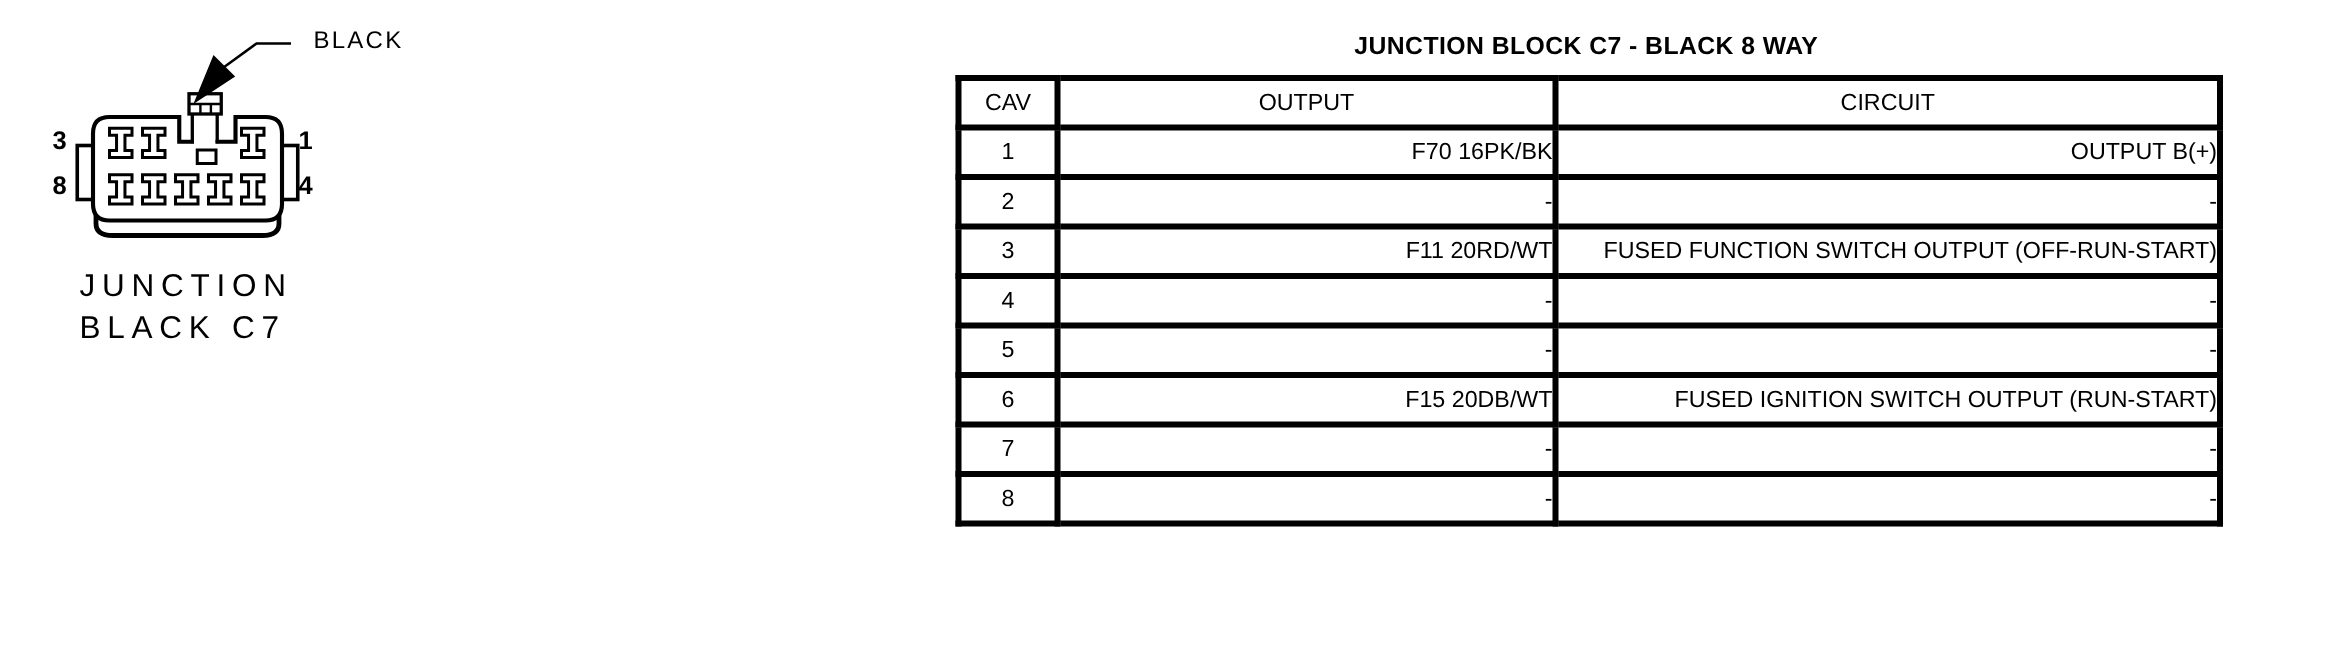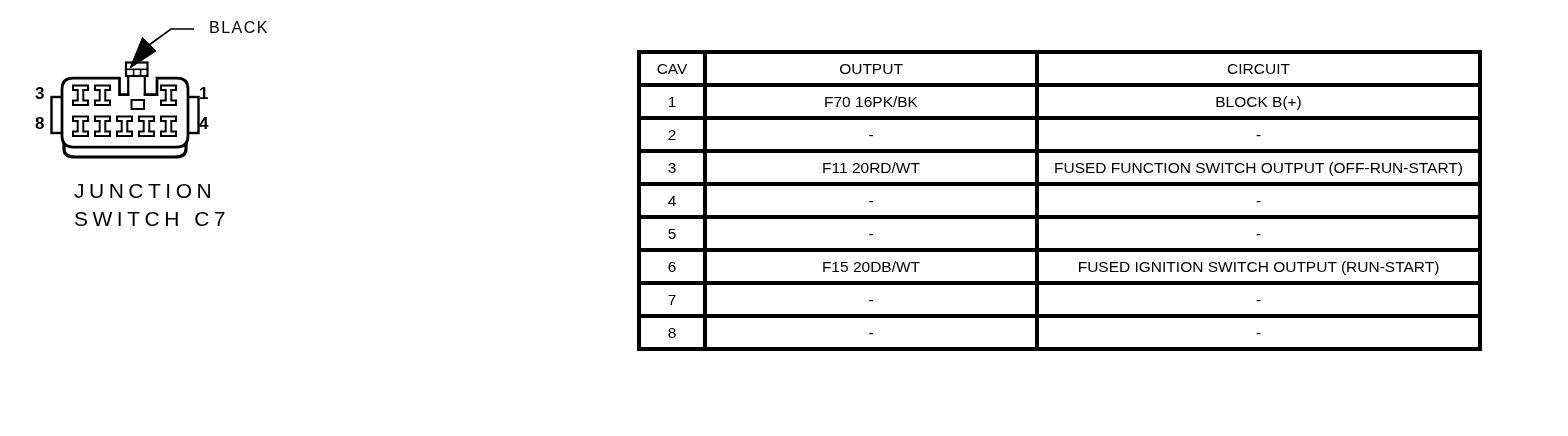--- a/index.html
+++ b/index.html
@@ -43,21 +43,21 @@
     font-weight: 600;
     line-height: 1;
   }
   .pin-top-left    { left: 35px;  top: 85px; }
   .pin-top-right   { left: 199px; top: 85px; }
   .pin-bottom-left { left: 35px;  top: 115px; }
   .pin-bottom-right{ left: 199px; top: 115px; }
 
   .connector-caption {
     position: absolute;
-    left: 74px; top: 177px;
+    left: 53px; top: 177px;
     font-size: 21px;
     letter-spacing: 4.5px;
     line-height: 28px;
     white-space: nowrap;
   }
 
   
   .table-title {
     position: absolute;
     left: 637px; top: 22px;
@@ -86,21 +86,21 @@
     font-size: 15.5px;
     font-weight: 400;
     padding: 0;
     vertical-align: middle;
     overflow: hidden;
     white-space: nowrap;
     margin-top: 36px;
   }
   table.pinout th { font-weight: 400; text-align: center; }
   td.cav-cell { text-align: center; }
-  td.text-cell { text-align: center; padding-left: 9px; }
+  td.text-cell { text-align: right; padding-left: 9px; }
 </style>
 </head>
 <body>
 
 <div class="canvas">
 
   <div class="connector-figure">
 
     <svg class="connector-svg" width="300" height="260" viewBox="0 0 300 260">
 
@@ -146,44 +146,45 @@
 
     <span class="black-label">BLACK</span>
 
     <span class="pin-label pin-top-left">3</span>
     <span class="pin-label pin-top-right">1</span>
     <span class="pin-label pin-bottom-left">8</span>
     <span class="pin-label pin-bottom-right">4</span>
 
     <div class="connector-caption">
       <div>JUNCTION</div>
-      <div>SWITCH C7</div>
+      <div>BLACK C7</div>
     </div>
   </div>
 
+  <div class="table-title">JUNCTION BLOCK C7 - BLACK 8 WAY</div>
 
   <div class="pinout-table-wrap">
     <table class="pinout">
       <colgroup>
           <col class="c-cav">
           <col class="c-circuit">
           <col class="c-function">
         </colgroup>
       <thead>
         <tr>
           <th>CAV</th>
           <th>OUTPUT</th>
           <th>CIRCUIT</th>
         </tr>
       </thead>
       <tbody>
         <tr>
           <td class="cav-cell">1</td>
           <td class="text-cell">F70 16PK/BK</td>
-          <td class="text-cell">BLOCK B(+)</td>
+          <td class="text-cell">OUTPUT B(+)</td>
         </tr>
         <tr>
           <td class="cav-cell">2</td>
           <td class="text-cell">-</td>
           <td class="text-cell">-</td>
         </tr>
         <tr>
           <td class="cav-cell">3</td>
           <td class="text-cell">F11 20RD/WT</td>
           <td class="text-cell">FUSED FUNCTION SWITCH OUTPUT (OFF-RUN-START)</td>

